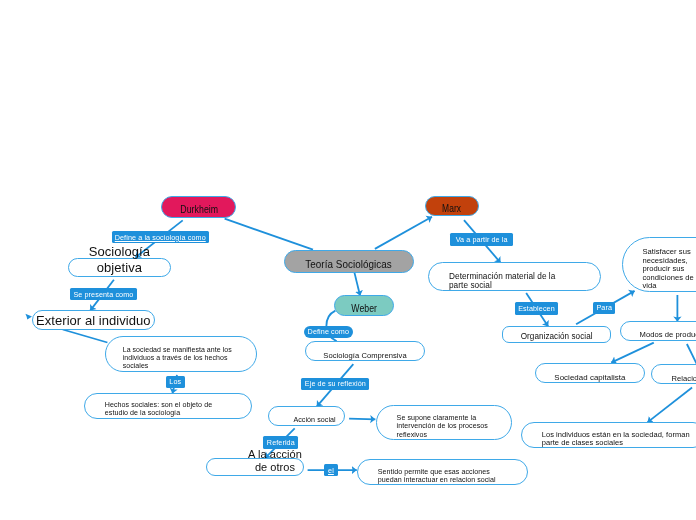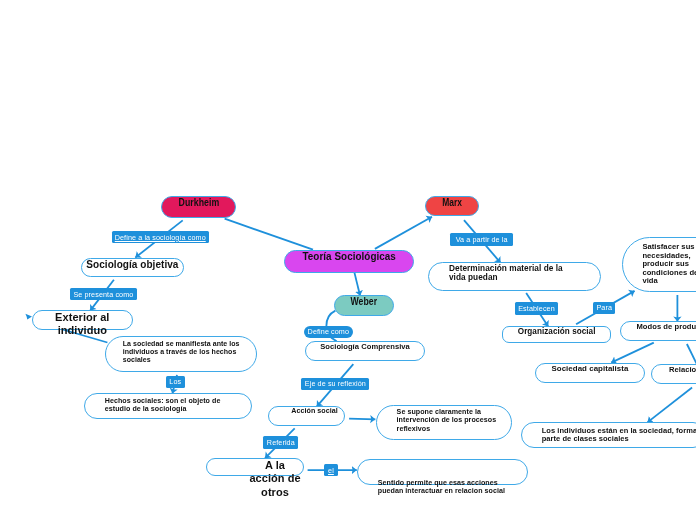--- a/index.html
+++ b/index.html
@@ -4,21 +4,21 @@
 <style>
   html,body{margin:0;padding:0;background:#ffffff;}
   body{width:696px;height:520px;overflow:hidden;
        font-family:"Liberation Sans",sans-serif;
        -webkit-font-smoothing:antialiased;}
   #canvas{position:relative;width:696px;height:520px;background:#fff;}
   svg.links{position:absolute;left:0;top:0;width:696px;height:520px;overflow:visible;}
 
   .node{position:absolute;box-sizing:border-box;
         border:1.3px solid #3fa9e8;background:#fff;border-radius:999px;
-        display:flex;align-items:flex-start;color:#111;font-weight:700;
+        display:flex;align-items:flex-end;color:#111;font-weight:400;
         letter-spacing:0.05px;}
   .node.center{justify-content:center;text-align:center;}
   .node.left{justify-content:flex-start;text-align:left;}
   .node .tx{display:block;line-height:1.22;}
 
   .lbl{position:absolute;box-sizing:border-box;background:#1e90db;color:#fff;
        border-radius:1.5px;display:flex;align-items:center;justify-content:center;
        font-size:7.2px;line-height:1;white-space:nowrap;font-weight:400;
        letter-spacing:0.1px;}
 </style>
@@ -54,33 +54,33 @@
         <path d="M 686.9,344 L 697,364.5"></path>
         <path d="M 692.1,387.5 L 647.4,422.4" marker-end="url(#ah)"></path>
       </g>
     <path d="M25.4,313.8 L32.0,316.6 L27.3,319.6 L26.6,316.6 Z" fill="#1e90db"></path>
   </svg>
 
   <div id="nodelayer">
       <div class="node center" style="left: 161.3px; top: 196.3px; width: 74.9px; height: 21.5px; font-size: 10.3px; background: rgb(226, 24, 92);">
         <span class="tx" style="display: inline-block; transform: scaleX(0.85); transform-origin: center center;">Durkheim</span>
       </div>
-      <div class="node center" style="left: 284.3px; top: 249.8px; width: 129.3px; height: 22.8px; font-size: 10.4px; background: #d946ef;">
+      <div class="node center" style="left: 284.3px; top: 249.8px; width: 129.3px; height: 22.8px; font-size: 10.4px; background: #a3a3a3;">
         <span class="tx" style="display: inline-block; transform: scaleX(0.95); transform-origin: center center;">Teoría Sociológicas</span>
       </div>
-      <div class="node center" style="left: 424.6px; top: 195.5px; width: 54.9px; height: 20.7px; font-size: 10.3px; background: #ef4444;">
+      <div class="node center" style="left: 424.6px; top: 195.5px; width: 54.9px; height: 20.7px; font-size: 10.3px; background: #c2410c;">
         <span class="tx" style="display: inline-block; transform: scaleX(0.82); transform-origin: center center;">Marx</span>
       </div>
       <div class="node center" style="left: 333.9px; top: 295.2px; width: 60.5px; height: 21.2px; font-size: 10.3px; background: rgb(124, 203, 193);">
         <span class="tx" style="display: inline-block; transform: scaleX(0.845); transform-origin: center center;">Weber</span>
       </div>
-      <div class="node center" style="left: 81px; top: 257.5px; width: 102.8px; height: 19.2px; font-size: 10px;">
+      <div class="node center" style="left: 68px; top: 257.5px; width: 102.8px; height: 19.2px; font-size: 13px;">
         <span class="tx">Sociología objetiva</span>
       </div>
-      <div class="node center" style="left: 31.8px; top: 310px; width: 101px; height: 19.6px; font-size: 11px;">
+      <div class="node center" style="left: 31.8px; top: 310px; width: 123px; height: 19.6px; font-size: 13px;">
         <span class="tx">Exterior al individuo</span>
       </div>
       <div class="node left" style="left: 105.2px; top: 336.2px; width: 152px; height: 35.4px; font-size: 7px;">
         <span class="tx" style="padding-left: 16.5px; padding-top: 3px; line-height: 8.1px;"><span class="ln">La sociedad se manifiesta ante los</span><br><span class="ln">individuos a través de los hechos</span><br><span class="ln">sociales</span></span>
       </div>
       <div class="node left" style="left: 83.8px; top: 392.8px; width: 168.4px; height: 25.8px; font-size: 7.1px;">
         <span class="tx" style="padding-left: 20px; padding-top: 3px; line-height: 8.3px;"><span class="ln">Hechos sociales: son el objeto de</span><br><span class="ln">estudio de la sociología</span></span>
       </div>
       <div class="node center" style="left: 305px; top: 341px; width: 120px; height: 20.2px; font-size: 7.6px;">
         <span class="tx">Sociología Comprensiva</span>
@@ -91,21 +91,21 @@
       <div class="node center" style="left: 205.8px; top: 457.9px; width: 98.4px; height: 18px; font-size: 11px; padding-left: 40px;">
         <span class="tx">A la acción de otros</span>
       </div>
       <div class="node left" style="left: 375.6px; top: 404.9px; width: 136.9px; height: 35.2px; font-size: 7.1px;">
         <span class="tx" style="padding-left: 20px; padding-top: 2px; line-height: 8.4px;"><span class="ln">Se supone claramente la</span><br><span class="ln">intervención de los procesos</span><br><span class="ln">reflexivos</span></span>
       </div>
       <div class="node left" style="left: 356.8px; top: 458.7px; width: 170.8px; height: 26.8px; font-size: 7.1px;">
         <span class="tx" style="padding-left: 20px; padding-top: 4px; line-height: 7.9px; margin-top: 16px;"><span class="ln">Sentido permite que esas acciones</span><br><span class="ln">puedan interactuar en relacion social</span></span>
       </div>
       <div class="node left" style="left: 428.4px; top: 262.3px; width: 173.1px; height: 28.6px; font-size: 8.25px;">
-        <span class="tx" style="padding-left: 19.6px; padding-top: 2px; line-height: 8.2px;"><span class="ln">Determinación material de la</span><br><span class="ln">vida puedan</span></span>
+        <span class="tx" style="padding-left: 19.6px; padding-top: 2px; line-height: 8.2px;"><span class="ln">Determinación material de la</span><br><span class="ln">parte social</span></span>
       </div>
       <div class="node center" style="left: 502.2px; top: 325.8px; width: 108.9px; height: 17px; font-size: 8.15px; border-radius: 7px;">
         <span class="tx">Organización social</span>
       </div>
       <div class="node left" style="left: 622.4px; top: 237.4px; width: 122px; height: 54.5px; font-size: 7.6px;">
         <span class="tx" style="padding-left: 19px; padding-top: 5px; line-height: 8.5px;"><span class="ln">Satisfacer sus</span><br><span class="ln">necesidades,</span><br><span class="ln">producir sus</span><br><span class="ln">condiciones de</span><br><span class="ln">vida</span></span>
       </div>
       <div class="node center" style="left: 619.7px; top: 321.1px; width: 113.4px; height: 19.6px; font-size: 7.6px;">
         <span class="tx">Modos de producción</span>
       </div>

